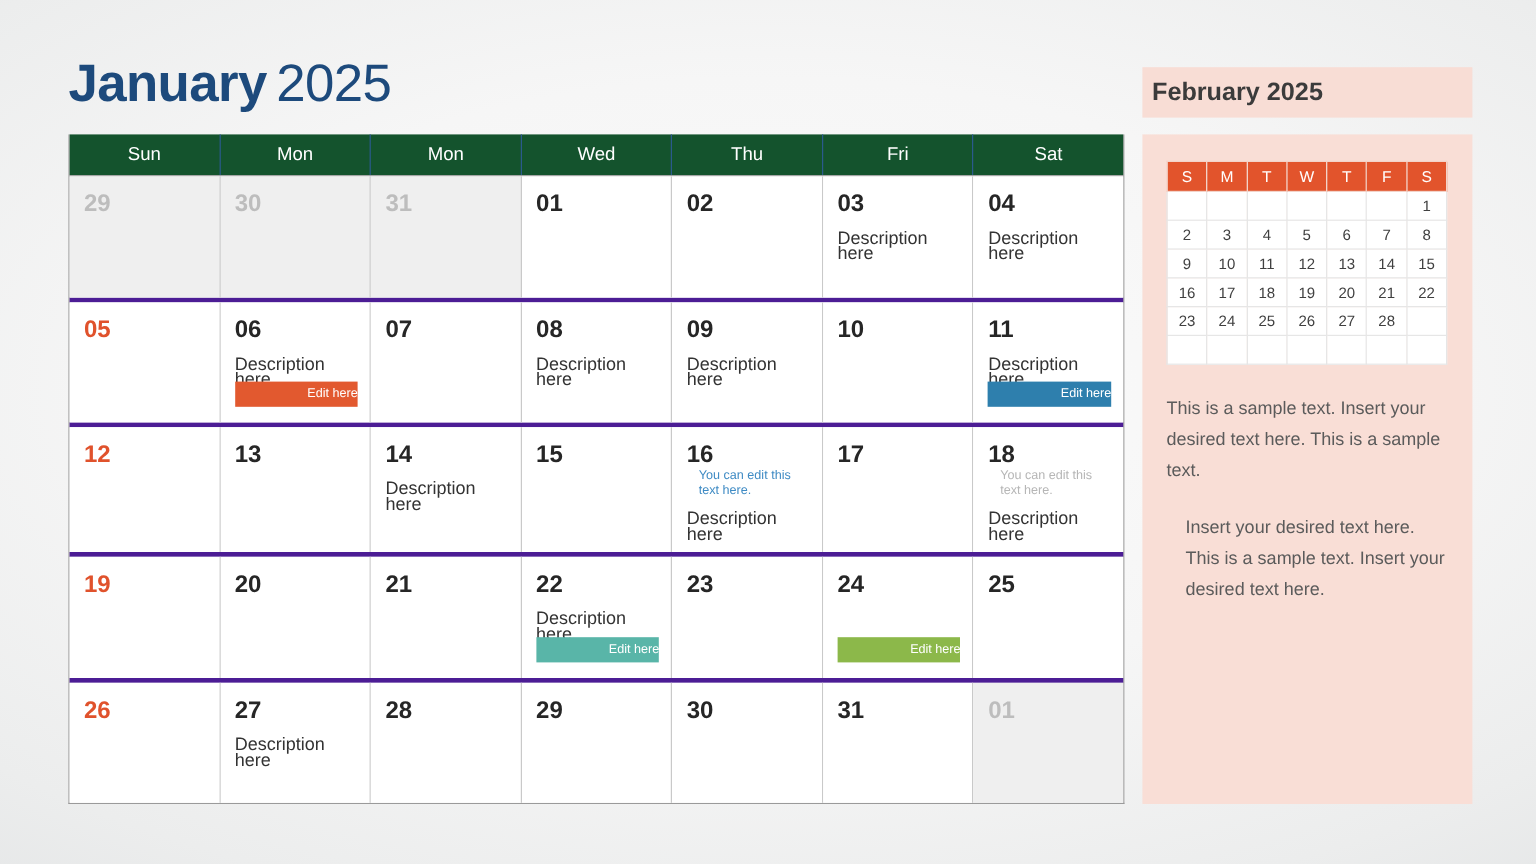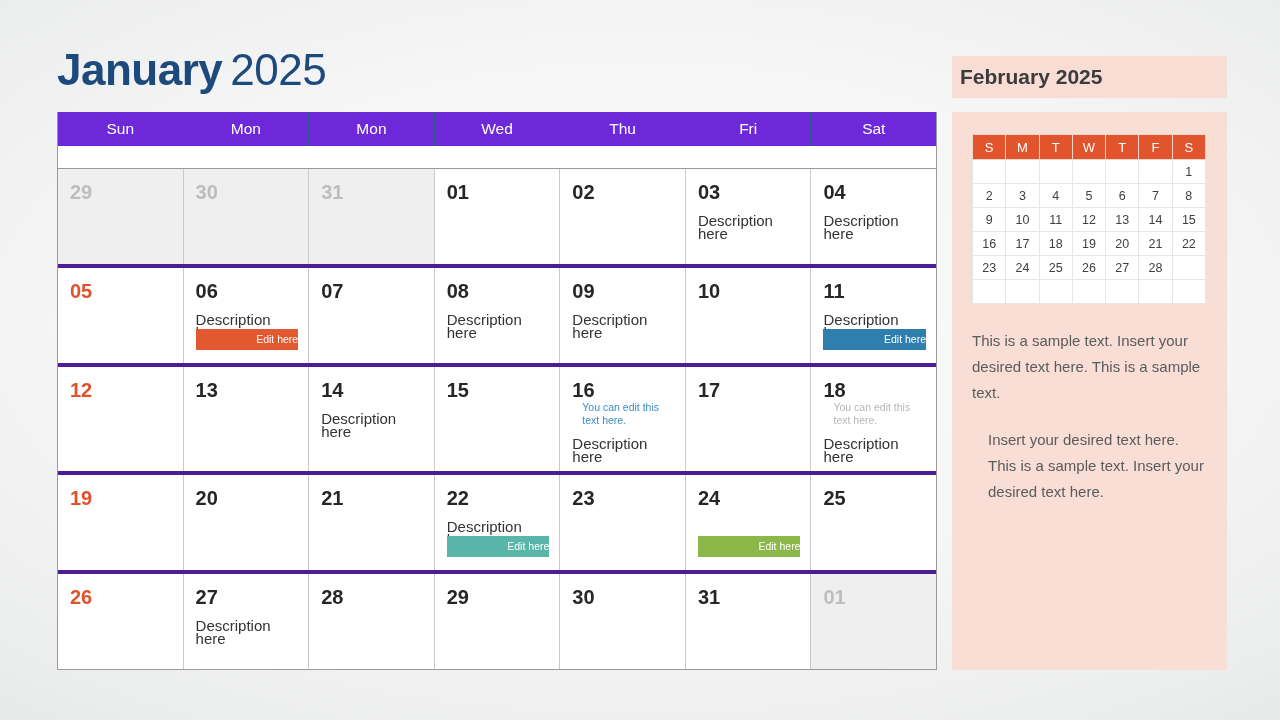--- a/index.html
+++ b/index.html
@@ -23,29 +23,29 @@
   .title .year  { font-weight:normal; margin-left:8px; }
 
   
   .cal {
     position:absolute; left:57px; top:112px;
     width:880px; height:558px;
     display:flex; flex-direction:column;
     border:1px solid #9a9a9a; border-top:none;
     background:#fff;
   }
-  .cal-head { display:flex; height:34px; background:#6d28d9; flex:0 0 34px; }
+  .cal-head { display:flex; height:34px; background:#14532d; flex:0 0 34px; }
   .cal-head .dow {
     flex:1 1 0; text-align:center; color:#ffffff;
     font-size:15.5px; line-height:34px;
     border-right:1px solid #2b5a8d;
   }
   .cal-head .dow:last-child { border-right:none; }
 
-  .cal-body { flex:1 1 auto; display:flex; flex-direction:column;margin-top:22px; }
+  .cal-body { flex:1 1 auto; display:flex; flex-direction:column; }
   .week { flex:1 1 0; display:flex; border-top:4px solid #4c1d95; }
   .week:first-child { border-top:1px solid #9a9a9a; }
   .day {
     flex:1 1 0; position:relative; padding:12px 10px 8px 12px;
     border-right:1px solid #c9c9c9; background:#ffffff;
     overflow:hidden;
   }
   .day:last-child { border-right:none; }
   .day.out { background:#efefef; }
 

